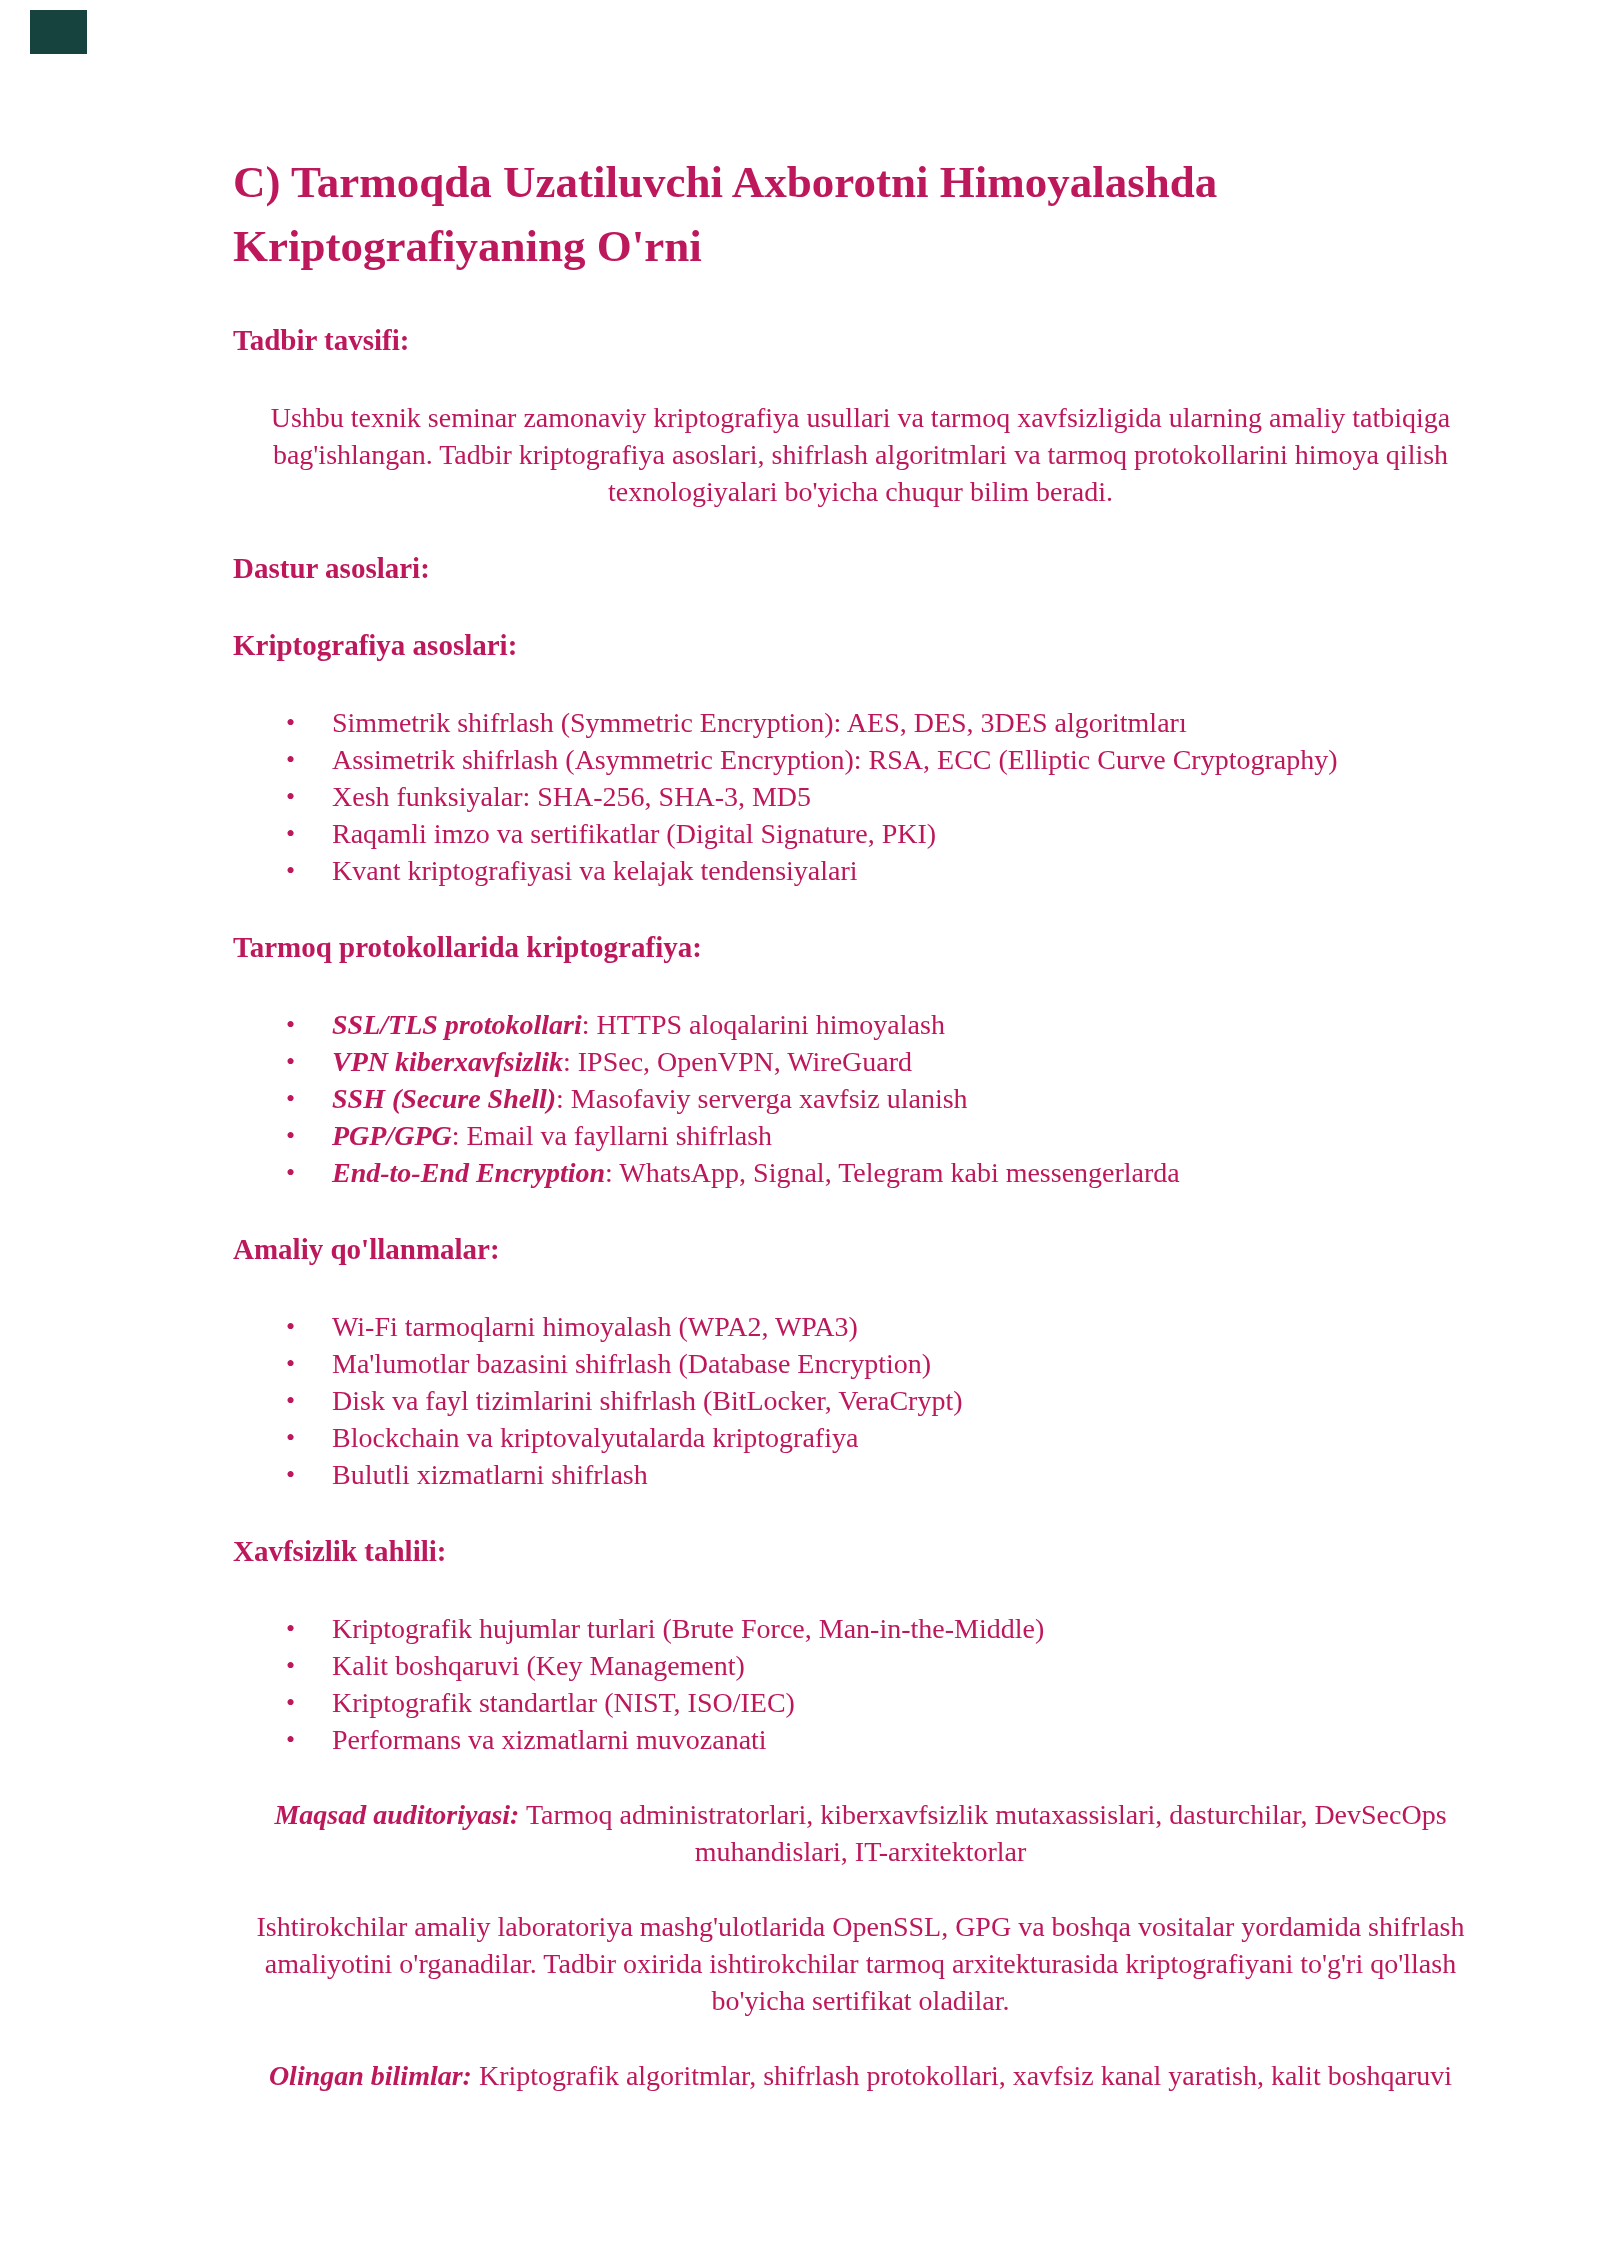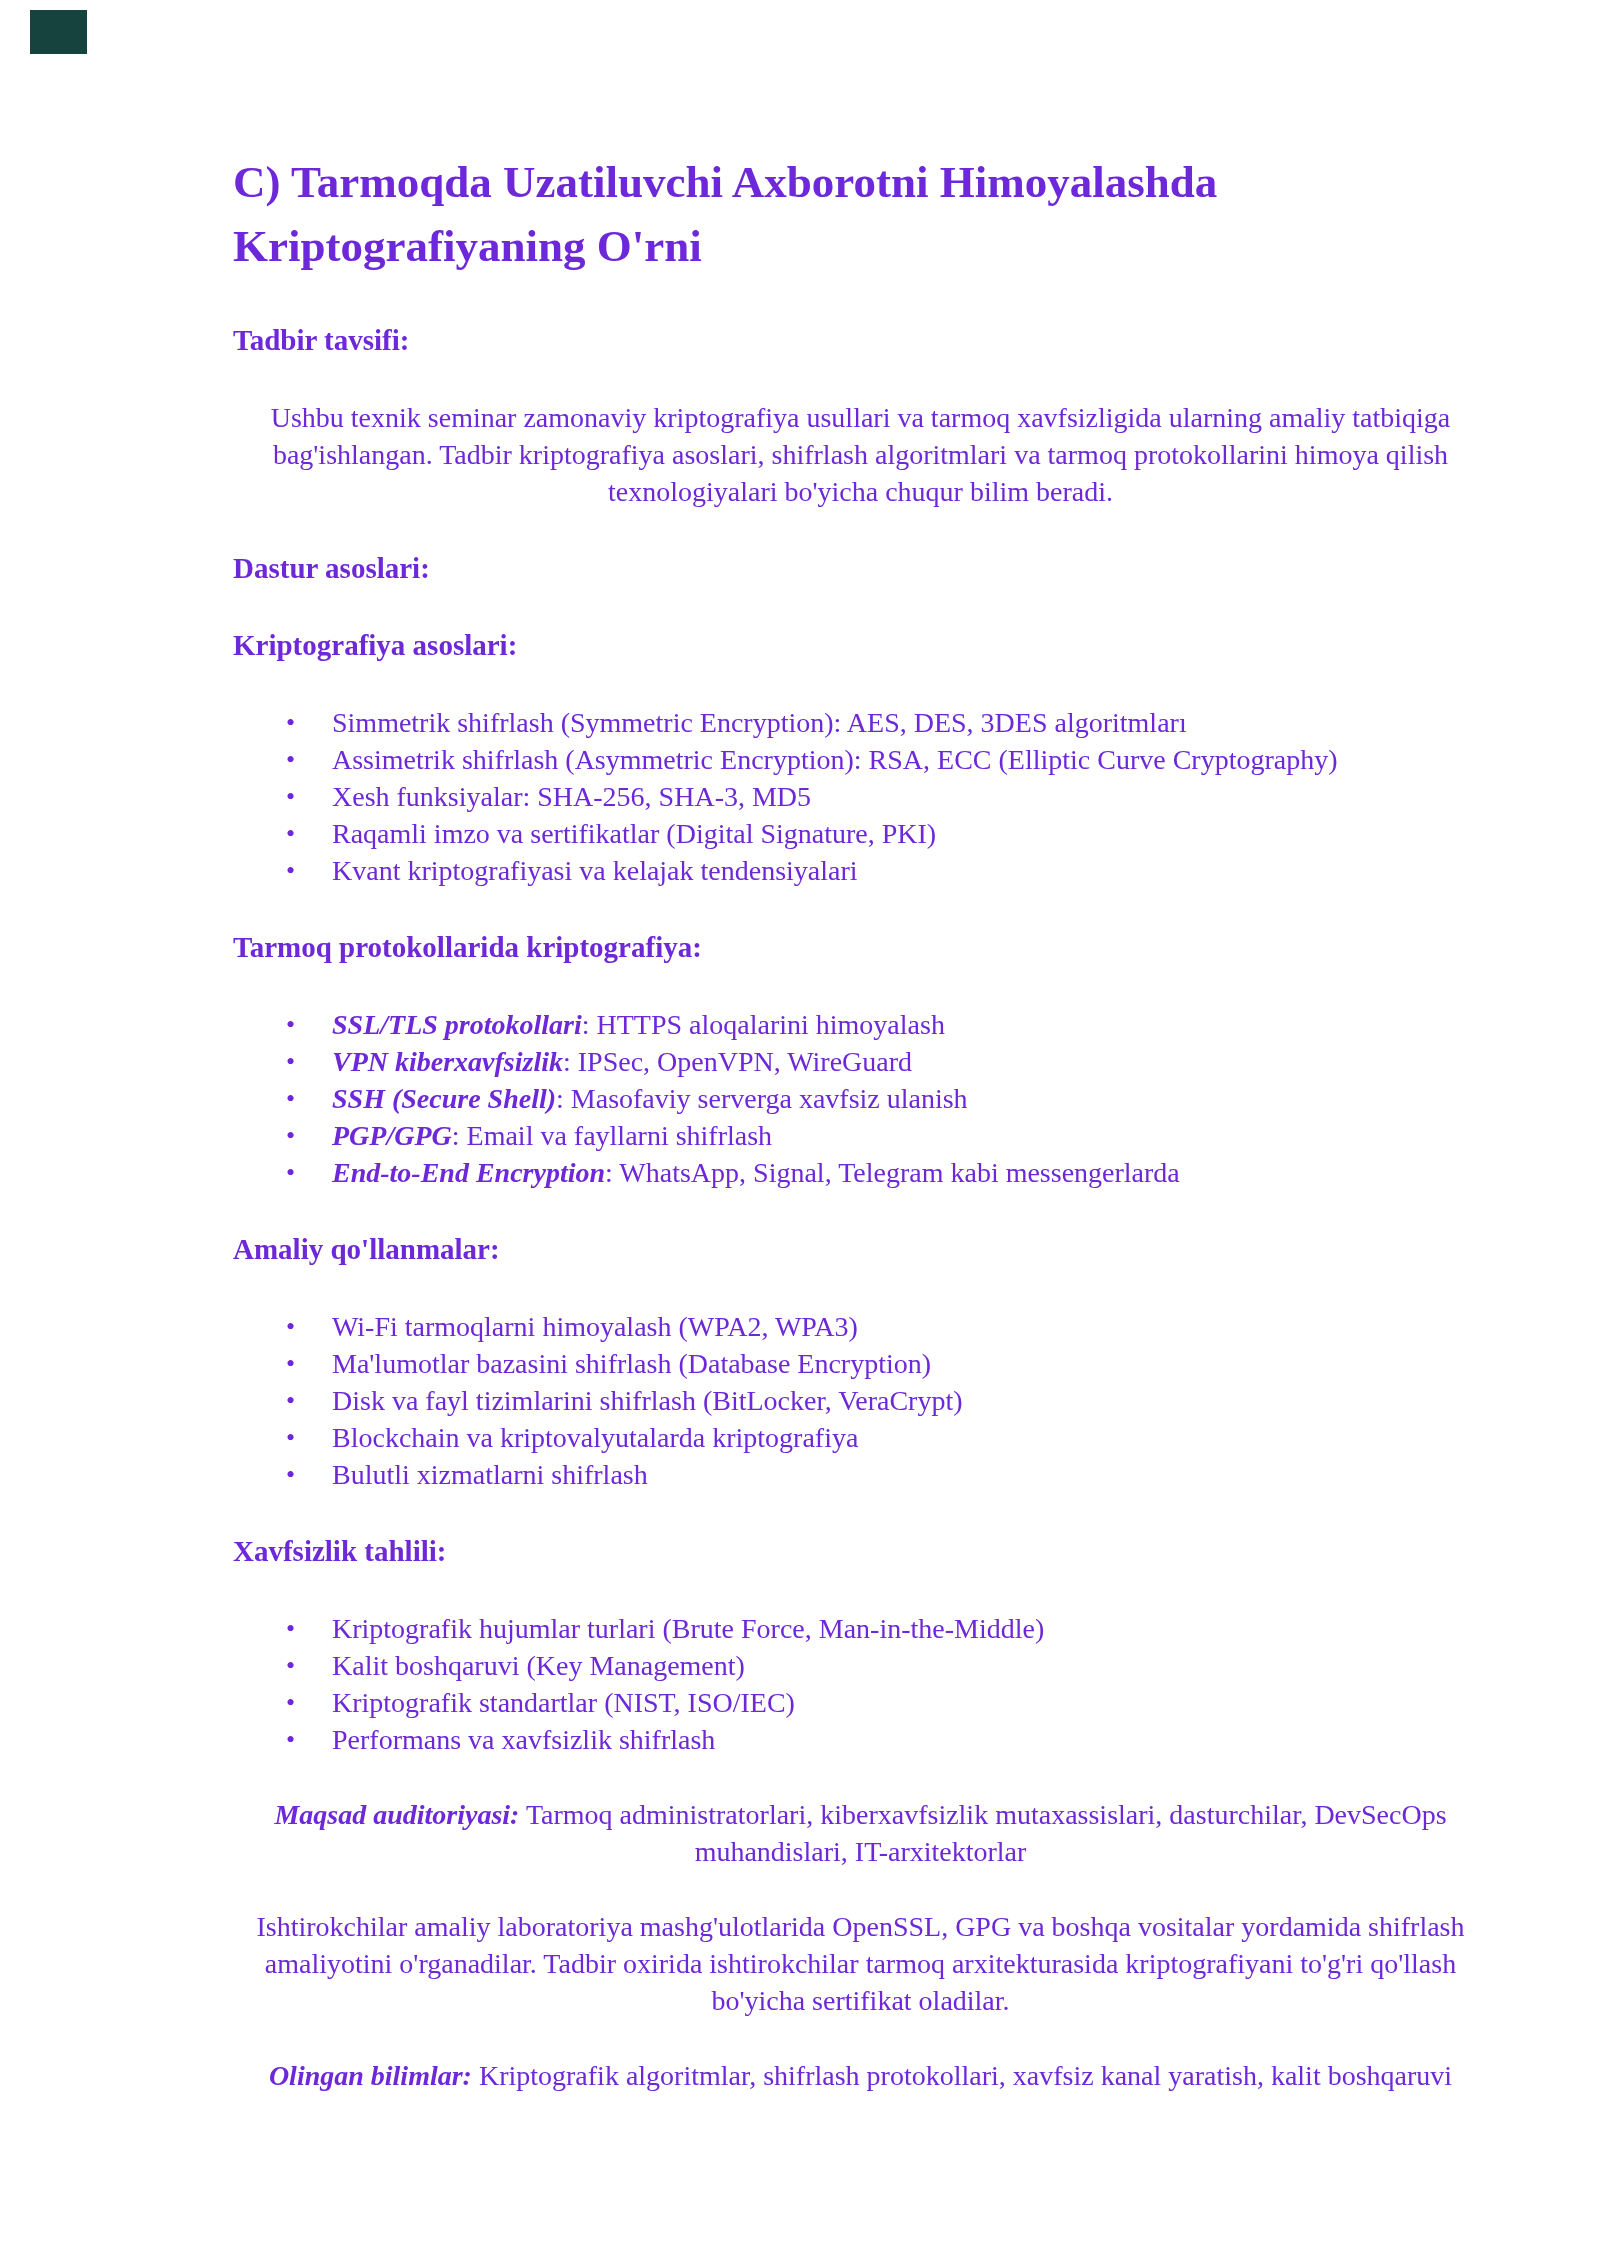--- a/index.html
+++ b/index.html
@@ -4,21 +4,21 @@
 <style>
   html, body { margin: 0; padding: 0; }
   body { background: #ffffff; }
   .page {
     position: relative;
     width: 1600px;
     height: 2262px;
     background: #ffffff;
     overflow: hidden;
     font-family: "Liberation Serif", "DejaVu Serif", serif;
-    color: #6d28d9;
+    color: #be185d;
   }
   .corner-marker {
     position: absolute;
     left: 30px;
     top: 10px;
     width: 57px;
     height: 44px;
   }
   .content {
     position: absolute;
@@ -104,21 +104,21 @@
       <li><span class="bullet-dot">•</span><span class="lead"></span><span>Disk va fayl tizimlarini shifrlash (BitLocker, VeraCrypt)</span></li>
       <li><span class="bullet-dot">•</span><span class="lead"></span><span>Blockchain va kriptovalyutalarda kriptografiya</span></li>
       <li><span class="bullet-dot">•</span><span class="lead"></span><span>Bulutli xizmatlarni shifrlash</span></li>
     </ul>
 
     <div class="heading">Xavfsizlik tahlili:</div>
     <ul class="bullets">
       <li><span class="bullet-dot">•</span><span class="lead"></span><span>Kriptografik hujumlar turlari (Brute Force, Man-in-the-Middle)</span></li>
       <li><span class="bullet-dot">•</span><span class="lead"></span><span>Kalit boshqaruvi (Key Management)</span></li>
       <li><span class="bullet-dot">•</span><span class="lead"></span><span>Kriptografik standartlar (NIST, ISO/IEC)</span></li>
-      <li><span class="bullet-dot">•</span><span class="lead"></span><span>Performans va xavfsizlik shifrlash</span></li>
+      <li><span class="bullet-dot">•</span><span class="lead"></span><span>Performans va xizmatlarni muvozanati</span></li>
     </ul>
 
     <p class="para"><span class="lead">Maqsad auditoriyasi:</span><span> Tarmoq administratorlari, kiberxavfsizlik mutaxassislari, dasturchilar, DevSecOps muhandislari, IT-arxitektorlar</span></p>
 
     <p class="para">Ishtirokchilar amaliy laboratoriya mashg'ulotlarida OpenSSL, GPG va boshqa vositalar yordamida shifrlash amaliyotini o'rganadilar. Tadbir oxirida ishtirokchilar tarmoq arxitekturasida kriptografiyani to'g'ri qo'llash bo'yicha sertifikat oladilar.</p>
 
     <p class="para"><span class="lead">Olingan bilimlar:</span><span> Kriptografik algoritmlar, shifrlash protokollari, xavfsiz kanal yaratish, kalit boshqaruvi</span></p>
 
   </div>
 </div>

